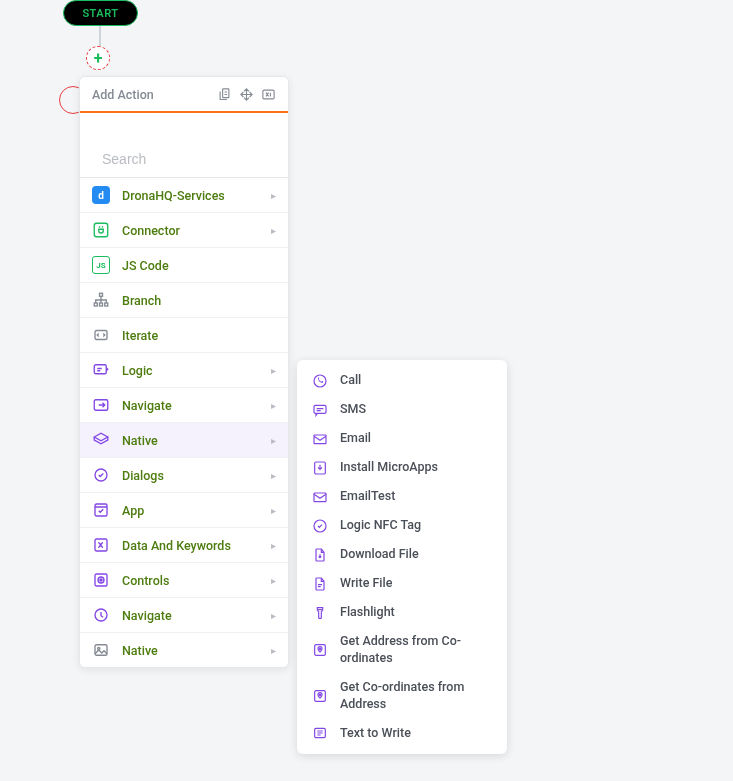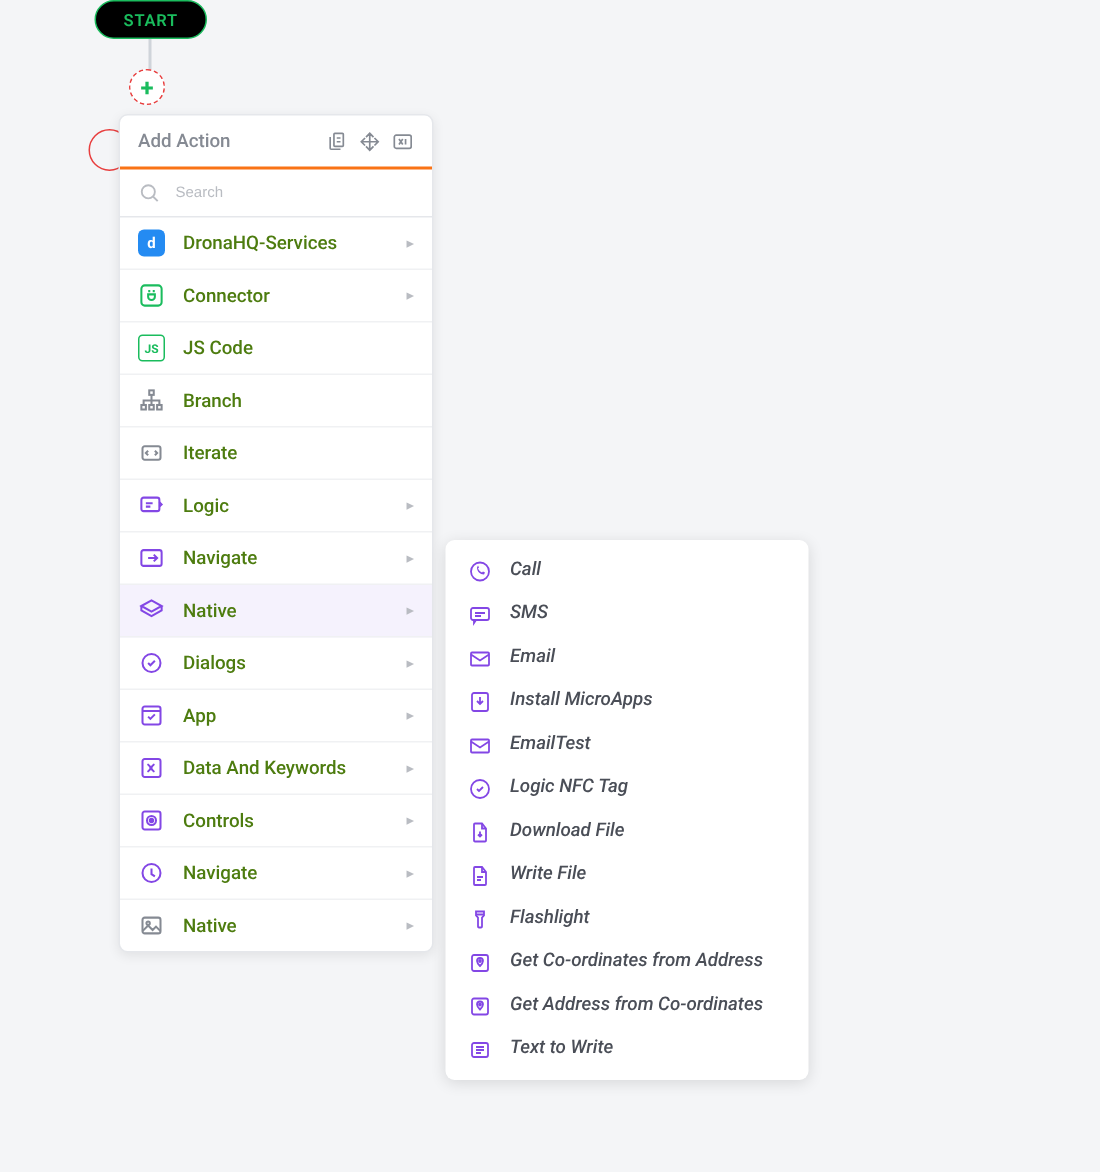--- a/index.html
+++ b/index.html
@@ -98,24 +98,25 @@
       display: flex;
       align-items: center;
       padding: 6px 12px;
       border-bottom: 1px solid #e5e7eb;
       gap: 10px;
     }
     .dd-search svg { width: 15px; height: 15px; color: #b9bcc2; }
     .dd-search input {
       border: none;
       outline: none;
-      font-size: 10px;
+      font-size: 14px;
       color: #000000;
       flex: 1;
       padding: 4px 0;
+      margin-top: 28px;
     }
     .dd-search input::placeholder { color: #b9bcc2; }
     .dd-list { }
     .dd-item {
       display: flex;
       align-items: center;
       padding: 8px 12px;
       border-bottom: 1px solid #f0f1f3;
       gap: 12px;
       cursor: pointer;
@@ -153,26 +154,25 @@
       flex: 1;
     }
     .dd-chevron {
       color: #b9bcc2;
       font-size: 10px;
     }
     .submenu {
       position: absolute;
       top: 360px;
       left: 297px;
-      width: 242px;
+      width: 210px;
       background: #fff;
       border-radius: 6px;
       box-shadow: 0 2px 10px rgba(0,0,0,0.12);
       padding: 6px 0;
-      font-style: italic;
     }
     .sub-item {
       display: flex;
       align-items: center;
       padding: 6px 14px;
       gap: 12px;
       cursor: pointer;
     }
     .sub-icon {
       width: 17px; height: 17px;
@@ -473,41 +473,41 @@
   <div class="sub-item">
     <span class="sub-icon">
       <svg viewBox="0 0 24 24" fill="none" stroke="currentColor" stroke-width="1.8">
           <path d="M8 4h8v4l-2 2v9a1 1 0 0 1-1 1h-2a1 1 0 0 1-1-1v-9L8 8V4z"></path>
           <path d="M8 7h8"></path>
         </svg>
     </span>
     <span class="sub-label">Flashlight</span>
   </div>
 
-  <div class="sub-item">
+  <div class="sub-item" style="position:relative">
     <span class="sub-icon">
       <svg viewBox="0 0 24 24" fill="none" stroke="currentColor" stroke-width="1.8">
           <rect x="4" y="4" width="16" height="16" rx="2"></rect>
           <path d="M12 7a3 3 0 0 1 3 3c0 2-3 5-3 5s-3-3-3-5a3 3 0 0 1 3-3z"></path>
           <circle cx="12" cy="10" r="1" fill="currentColor"></circle>
         </svg>
     </span>
-    <span class="sub-label">Get Co-ordinates from Address</span>
-  </div>
-
-  <div class="sub-item" style="position:relative">
+    <span class="sub-label">Get Address from Co-ordinates</span>
+
+  </div>
+
+  <div class="sub-item">
     <span class="sub-icon">
       <svg viewBox="0 0 24 24" fill="none" stroke="currentColor" stroke-width="1.8">
           <rect x="4" y="4" width="16" height="16" rx="2"></rect>
           <path d="M12 7a3 3 0 0 1 3 3c0 2-3 5-3 5s-3-3-3-5a3 3 0 0 1 3-3z"></path>
           <circle cx="12" cy="10" r="1" fill="currentColor"></circle>
         </svg>
     </span>
-    <span class="sub-label">Get Address from Co-ordinates</span>
-
+    <span class="sub-label">Get Co-ordinates from Address</span>
   </div>
 
   <div class="sub-item">
     <span class="sub-icon">
       <svg viewBox="0 0 24 24" fill="none" stroke="currentColor" stroke-width="1.8">
           <rect x="4" y="5" width="16" height="14" rx="2"></rect>
           <path d="M8 9h8M8 12h8M8 15h5"></path>
         </svg>
     </span>
     <span class="sub-label">Text to Write</span>

